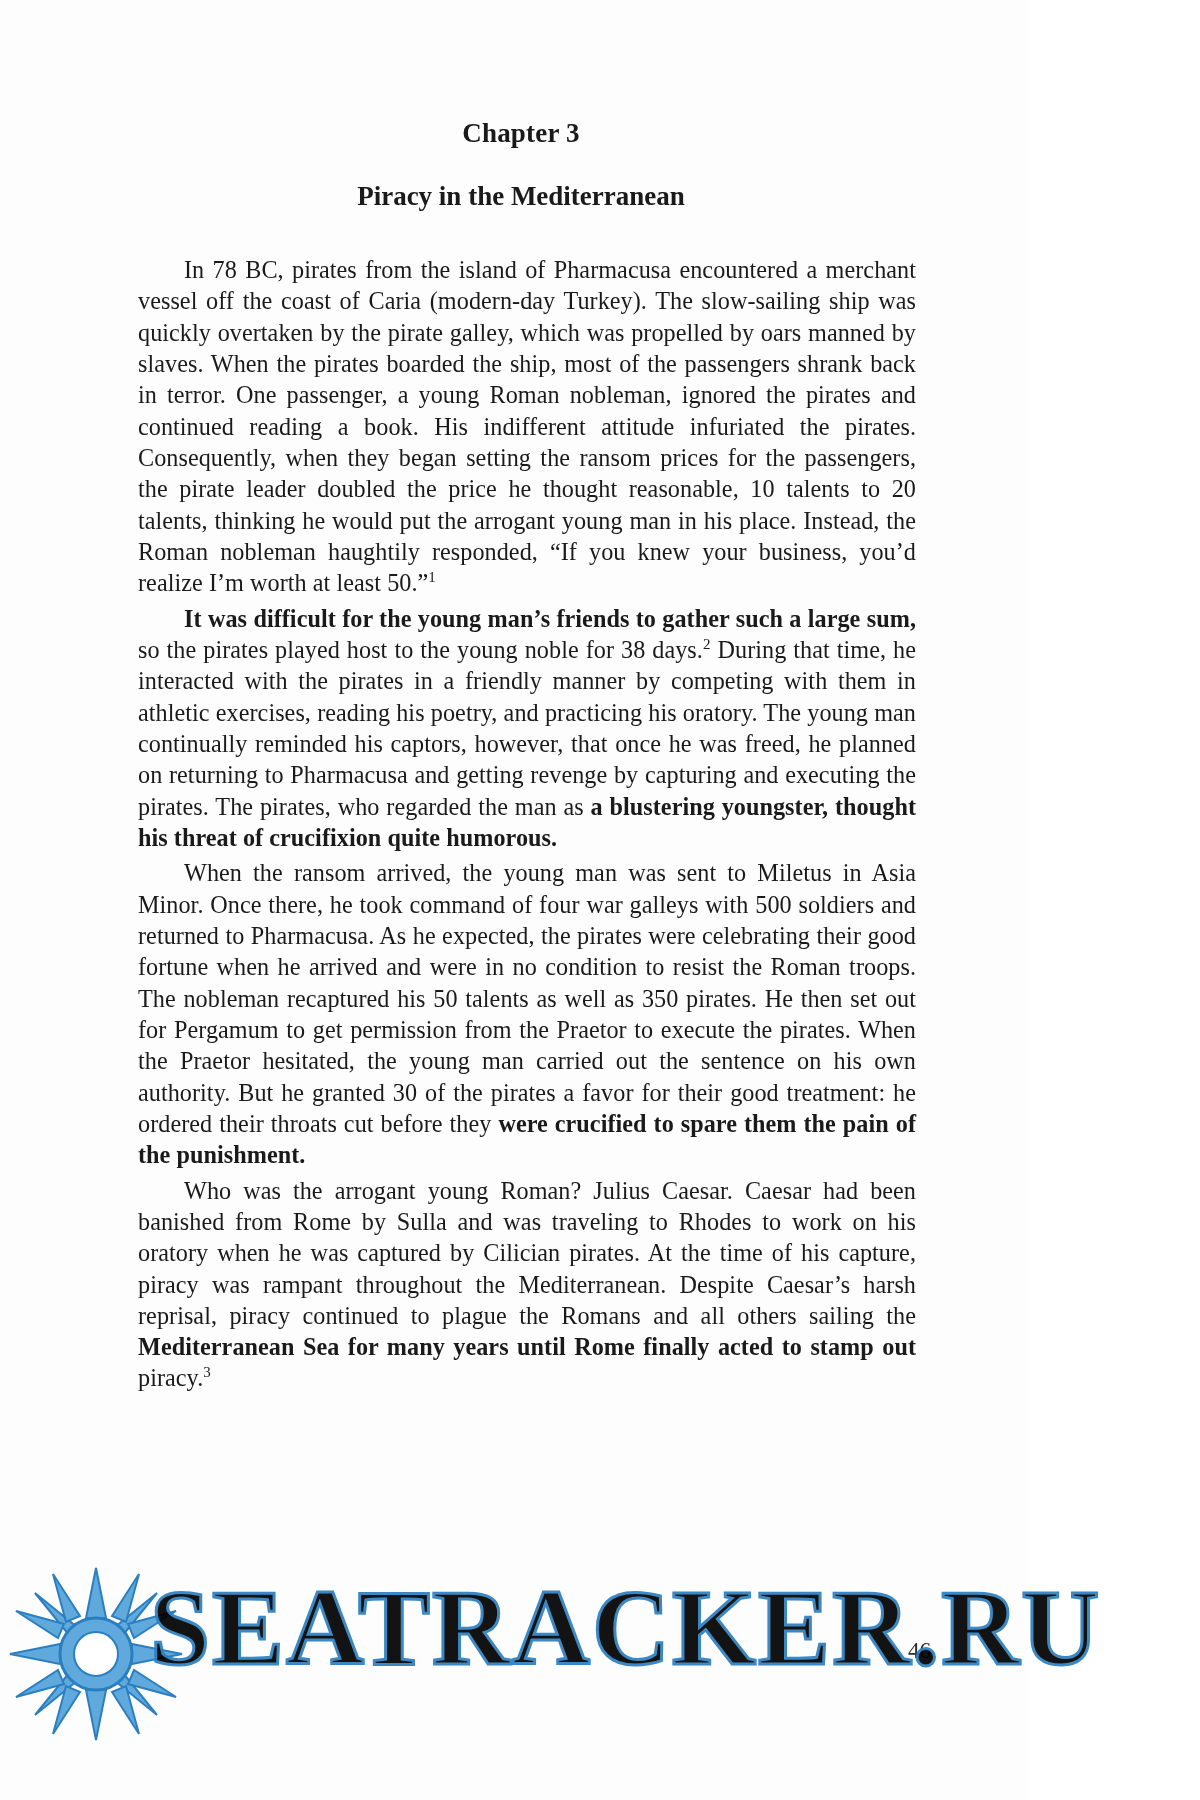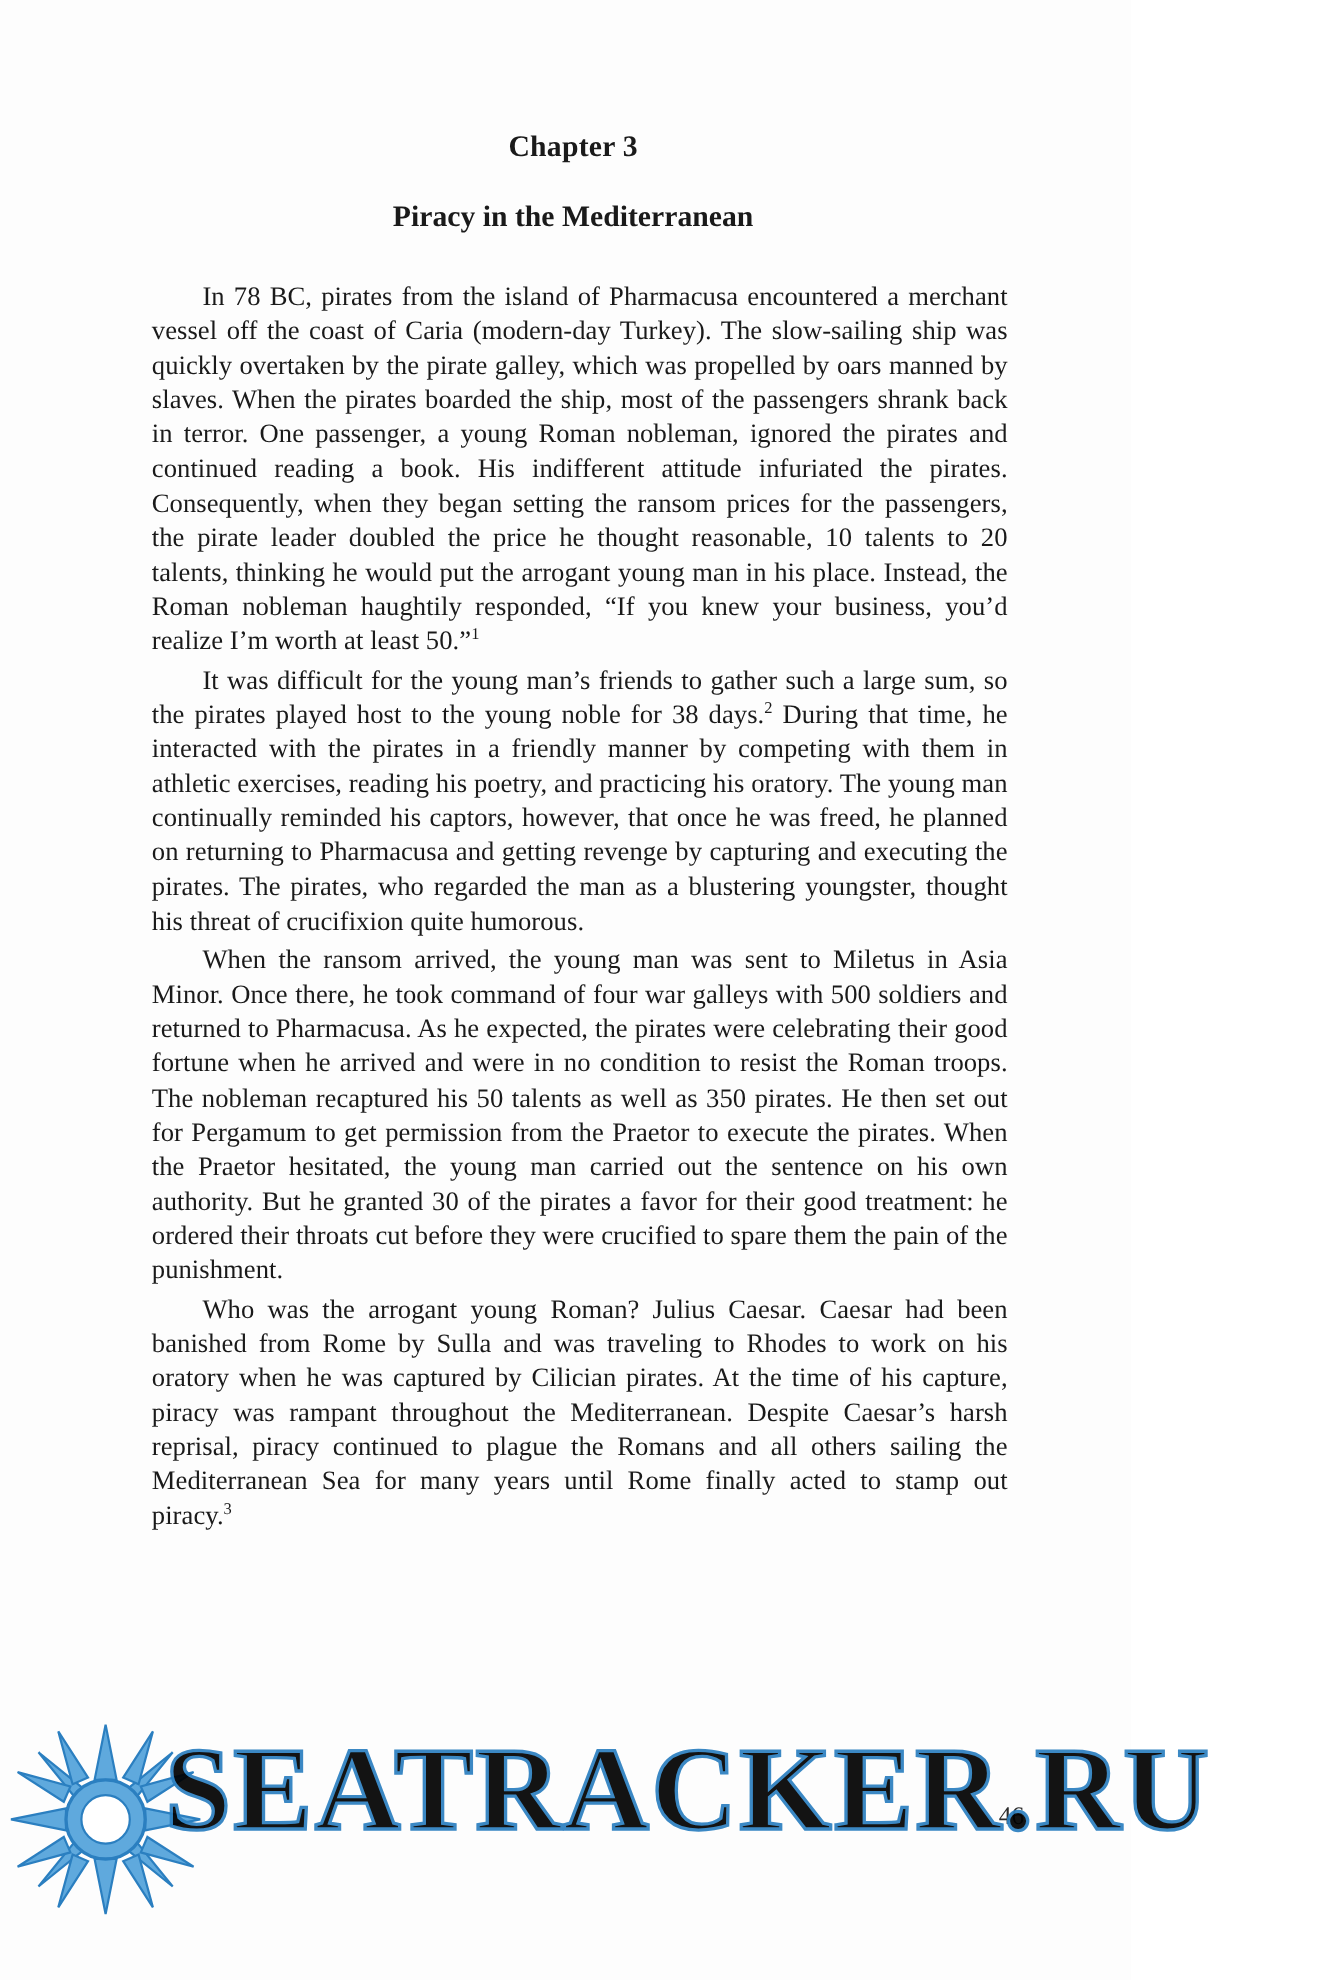--- a/index.html
+++ b/index.html
@@ -54,21 +54,21 @@
     line-height: 1.295;
     text-align: justify;
     text-indent: 46px;
     margin: 0 0 4px 12px;
     letter-spacing: 0.05px;
     font-family: "Liberation Serif", serif;
   }
 
   
   .heavy {
-    font-weight: normal;
+    font-weight: bold;
   }
 
   sup {
     font-size: 0.62em;
     vertical-align: super;
     line-height: 0;
   }
 
   .page-number {
     position: absolute;

